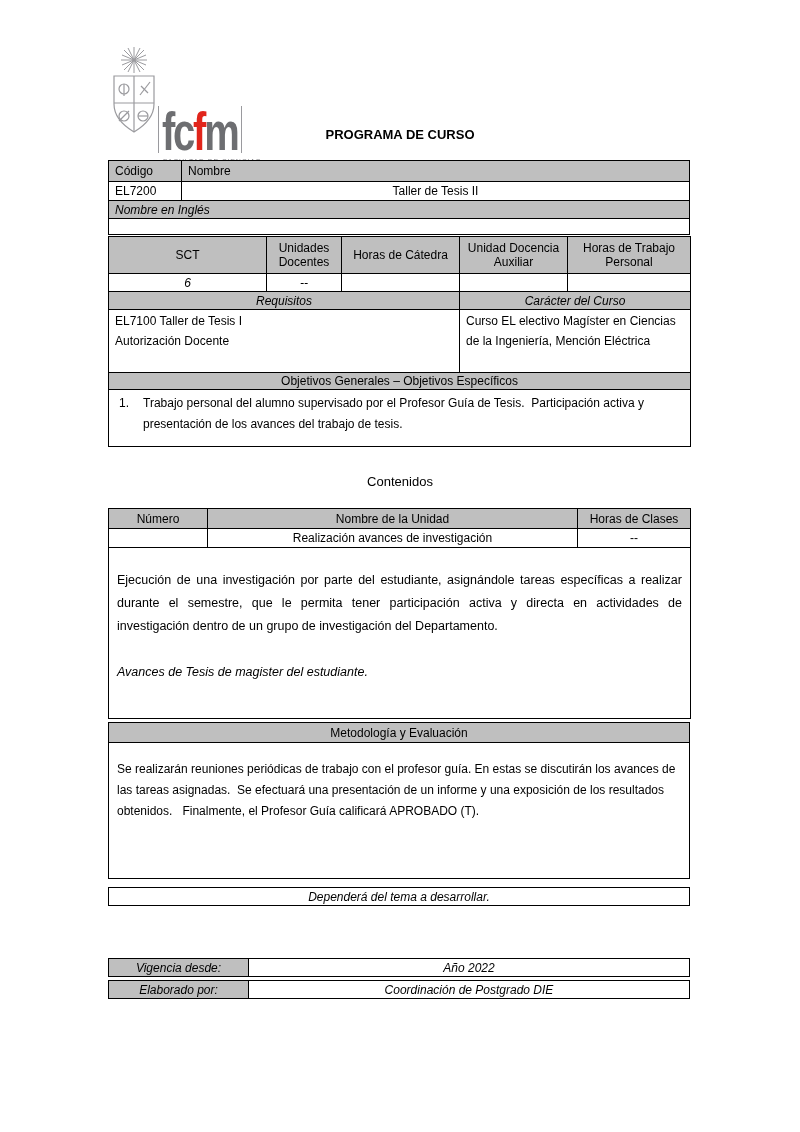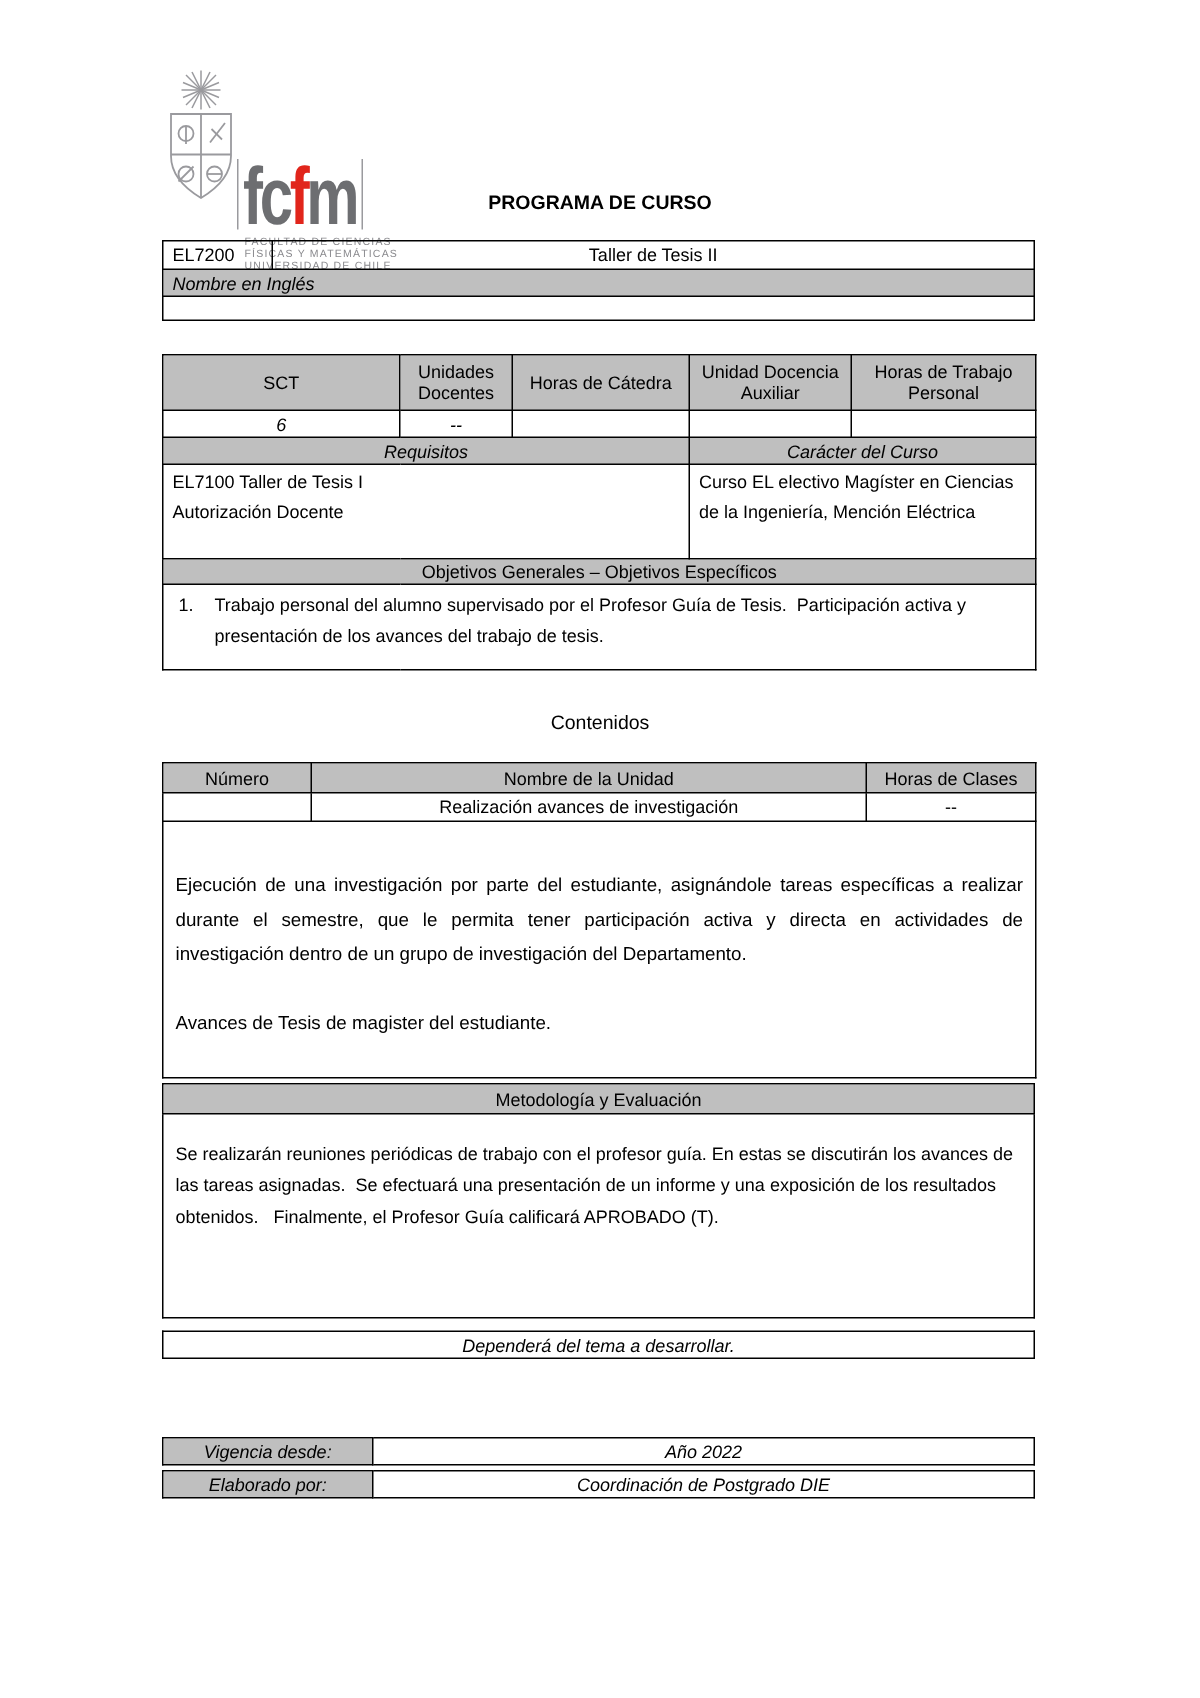--- a/index.html
+++ b/index.html
@@ -64,22 +64,22 @@
   .t-foot1{top:958px;}
   .t-foot2{top:980px;}
   .h21{height:21px;} .h19{height:19px;} .h18{height:18px;font-style:italic;} .h16{height:16px;}
   .h37{height:37px;} .h17{height:17px;} .h20{height:20px;}
   .req-cell{height:60px;line-height:20px;}
   .obj-cell{height:52px;padding-top:3px;}
   .obj-flex{display:flex;line-height:21px;}
   .obj-num{width:24px;flex:none;padding-left:4px;}
   .obj-txt{flex:1;padding-right:14px;}
   .desc-cell{height:141px;padding:21px 8px 8px 8px;line-height:23px;font-size:12.5px;}
-  .desc-p1{text-align:justify;margin:10px 0 23px 0;}
-  .desc-p2{margin:0;}
+  .desc-p1{text-align:justify;margin:0 0 23px 0;}
+  .desc-p2{margin:0;font-style:italic;}
   .met-cell{height:111px;padding:16px 8px 8px 8px;line-height:21px;vertical-align:top;}
 </style>
 </head>
 <body>
 
 <div class="page">
 
   <div class="logo">
     <svg class="crest" width="48" height="90" viewBox="0 0 48 90">
       <g stroke="#9a9a9e" stroke-width="1" fill="none">
@@ -117,20 +117,24 @@
   </div>
 
   <div class="doc-title">PROGRAMA DE CURSO</div>
 
   <table class="t-course">
     <colgroup>
         <col style="width:73px">
         <col>
       </colgroup>
     <tbody>
+        <tr class="h21">
+      <th class="g">Código</th>
+      <th class="g">Nombre</th>
+    </tr>
     <tr class="h19">
       <td>EL7200</td>
       <td class="c">Taller de Tesis II</td>
     </tr>
     <tr class="h18">
       <td class="g" colspan="2">Nombre en Inglés</td>
     </tr>
     <tr class="h16">
       <td colspan="2"></td>
     </tr>

